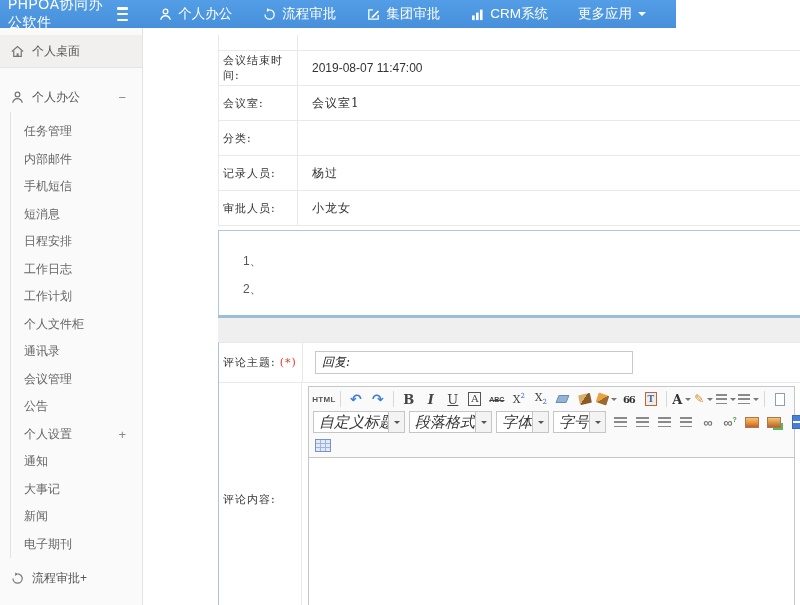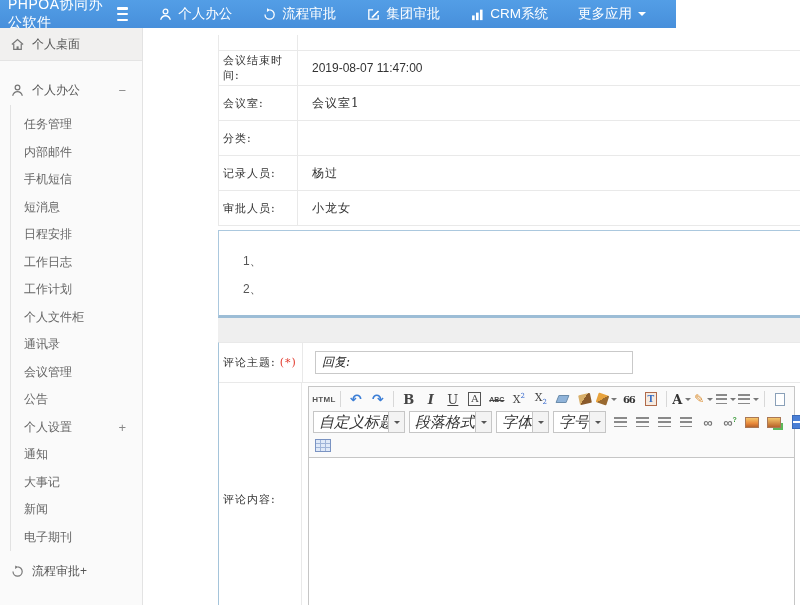--- a/index.html
+++ b/index.html
@@ -15,21 +15,21 @@
   .hamburger span { height:2.5px; background:#fff; border-radius:1px; }
   .topnav { display:flex; align-items:center; }
   .nav-item { display:flex; align-items:center; font-size:13.5px; margin-right:30px; cursor:pointer; white-space:nowrap; }
   .nav-item .nico { width:15px; height:15px; margin-right:5px; display:inline-flex; }
   .caret-down { width:0; height:0; border:4px solid transparent; border-top-color:#fff; margin-left:6px; margin-top:4px; }
 
   
   .sidebar { position:absolute; left:0; top:28px; width:143px; bottom:0;
     background:#fafafa; border-right:1px solid #e3e3e3; font-size:12px; color:#555; }
   .side-top { height:33px; display:flex; align-items:center; background:#f1f0ef;
-    border-bottom:1px solid #e4e4e4; padding-left:10px; cursor:pointer; }
+    border-bottom:1px solid #e4e4e4; padding-left:10px; cursor:pointer;margin-top:7px; }
   .side-sec { height:30px; display:flex; align-items:center; padding-left:10px; margin-top:14px; cursor:pointer; }
   .side-sec .tog, .side-sub .tog { margin-left:auto; margin-right:16px; color:#888; font-size:13px; }
   .sico { width:15px; height:15px; margin-right:7px; display:inline-flex; }
   .office-list { margin-left:10px; border-left:1px solid #e2e2e2; padding-top:6px; }
   .side-sub { height:27.5px; display:flex; align-items:center; padding-left:13px; color:#666; cursor:pointer; }
   .side-bottom { height:32px; display:flex; align-items:center; padding-left:10px; margin-top:4px; cursor:pointer; }
 
   
   .content { position:absolute; left:143px; top:28px; right:0; bottom:0; background:#fff; overflow:hidden; }
   .main { position:absolute; left:75px; top:7px; right:-2px; }

